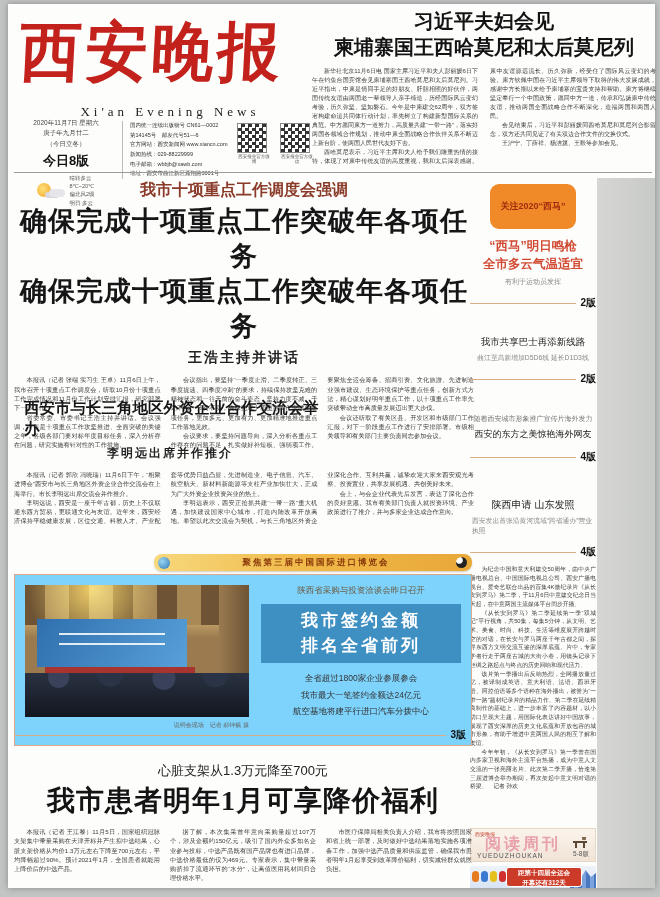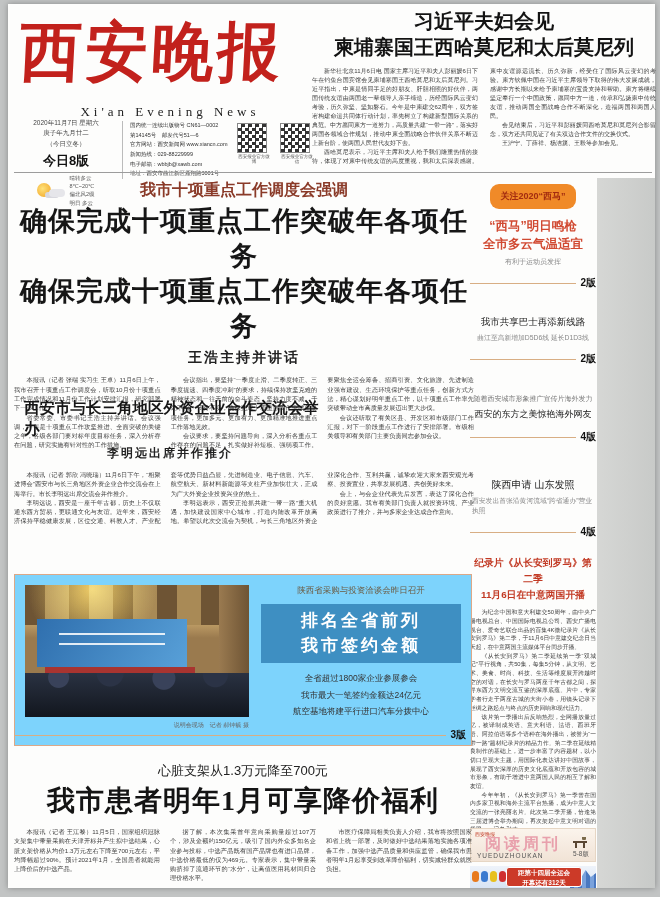--- a/index.html
+++ b/index.html
@@ -27,21 +27,21 @@
   .bodytext{font-size:6px;color:#3c3c3c;line-height:1.5;}
   .bodytext p{margin:0;text-indent:2em;}
   .cols2{column-count:2;column-gap:12px;}
   .cols3{column-count:3;column-gap:10px;}
   .rule{height:1px;background:#9c9c9c;}
   .kicker-main{font-size:16px;color:#8a3a28;font-weight:bold;}
   .h1-main{font-size:27px;font-weight:bold;color:#161616;line-height:1.3;letter-spacing:1px;}
   .byline{font-size:14px;font-weight:bold;color:#222;letter-spacing:2px;}
   
   .sidebar{width:126px;text-align:center;}
-  .badge{display:inline-block;background:#f08a28;color:#a32c10;font-size:9px;font-weight:bold;padding:6px 10px;border-radius:9px;}
+  .badge{display:inline-block;background:#f08a28;color:#a32c10;font-size:9px;font-weight:bold;padding:16px 10px;border-radius:9px;}
   .sb-hl-red{font-size:12.5px;font-weight:bold;color:#d14a32;line-height:1.45;margin-top:8px;}
   .sb-sub{font-size:7px;color:#888;margin-top:4px;}
   .pageref{display:flex;align-items:center;gap:4px;margin-top:9px;}
   .pageref .line{flex:1;height:1px;background:#d8ae84;}
   .pageref .num{font-size:10px;font-weight:bold;color:#111;}
   .sb-hl{font-weight:normal;color:#1a1a1a;}
   .sb-kicker{font-size:7px;color:#777;}
   .sb-doc-hl{font-size:9.8px;font-weight:bold;color:#c23a24;line-height:1.6;}
   .sb-doc-body{font-size:5.8px;color:#3c3c3c;line-height:1.5;text-align:justify;margin-top:6px;height:288px;overflow:hidden;}
   .sb-doc-body p{margin:0;text-indent:2em;}
@@ -181,24 +181,20 @@
         <span class="num">4版</span>
       </div>
 
     <div class="sb-hl" style="font-size:10px;margin-top:34px;">陕西申请 山东发照</div>
     <div class="sb-sub" style="font-size:6.8px;text-align:left;padding:0 2px;">西安发出首张沿黄河流域“跨省通办”营业执照</div>
     <div class="pageref">
         <span class="line"></span>
         <span class="num">4版</span>
       </div>
 
-    <div class="sb-doc-hl" style="margin-top:16px;">
-      <div>纪录片《从长安到罗马》第二季</div>
-      <div>11月6日在中意两国开播</div>
-    </div>
     <div class="sb-doc-body">
       <p>为纪念中国和意大利建交50周年，由中央广播电视总台、中国国际电视总公司、西安广播电视台、爱奇艺联合出品的百集4K微纪录片《从长安到罗马》第二季，于11月6日中意建交纪念日当天起，在中意两国主流媒体平台同步开播。</p>
       <p>《从长安到罗马》第二季延续第一季“双城记”平行视角，共50集，每集5分钟，从文明、艺术、美食、时尚、科技、生活等维度展开跨越时空的对话，在长安与罗马两座千年古都之间，探寻东西方文明交流互鉴的深厚底蕴。片中，专家学者行走于两座古城的大街小巷，用镜头记录下丝绸之路起点与终点的历史回响和现代活力。</p>
       <p>该片第一季播出后反响热烈，全网播放量过亿，被译制成英语、意大利语、法语、西班牙语、阿拉伯语等多个语种在海外播出，被誉为“一带一路”题材纪录片的精品力作。第二季在延续精良制作的基础上，进一步丰富了内容题材，以小切口呈现大主题，用国际化表达讲好中国故事，展现了西安深厚的历史文化底蕴和开放包容的城市形象，有助于增进中意两国人民的相互了解和友谊。</p>
       <p>今年年初，《从长安到罗马》第一季曾在国内多家卫视和海外主流平台热播，成为中意人文交流的一张亮丽名片。此次第二季开播，恰逢第三届进博会举办期间，再次架起中意文明对话的桥梁。　记者 孙欢</p>
     </div>
   </div>
 
   <div class="yuedu">
     <div class="yuedu-tag">西安晚报</div>
@@ -229,39 +225,44 @@
       <div class="byline serif ctr" style="font-size:12px;margin-top:5px;">李明远出席并作推介</div>
     </div>
     <div class="bodytext just cols3" style="margin-top:8px;height:98px;overflow:hidden;font-size:6.2px;">
       <p>本报讯（记者 郭欣 冯晓瑞）11月6日下午，“相聚进博会”西安市与长三角地区外资企业合作交流会在上海举行。市长李明远出席交流会并作推介。</p>
       <p>李明远说，西安是一座千年古都，历史上不仅联通东西方贸易，更联通文化与友谊。近年来，西安经济保持平稳健康发展，区位交通、科教人才、产业配套等优势日益凸显，先进制造业、电子信息、汽车、航空航天、新材料新能源等支柱产业加快壮大，正成为广大外资企业投资兴业的热土。</p>
       <p>李明远表示，西安正抢抓共建“一带一路”重大机遇，加快建设国家中心城市，打造内陆改革开放高地。希望以此次交流会为契机，与长三角地区外资企业深化合作、互利共赢，诚挚欢迎大家来西安观光考察、投资置业，共享发展机遇、共创美好未来。</p>
       <p>会上，与会企业代表先后发言，表达了深化合作的良好意愿。我市有关部门负责人就投资环境、产业政策进行了推介，并与多家企业达成合作意向。</p>
     </div>
   </div>
 
+  <div class="abs expo" style="left:146px;top:550px;width:318px;height:17px;">
+    <span class="globe"></span>
+    <span class="expo-txt">聚焦第三届中国国际进口博览会</span>
+    <span class="panda"></span>
+  </div>
 
   <div class="abs photobox" style="left:6px;top:570px;width:458px;height:172px;">
     <div class="photo">
       <div class="ceiling"></div>
       <div class="pillar"></div>
       <div class="screen">
           <i></i>
           <i></i>
         </div>
       <div class="stage"></div>
       <div class="crowd"></div>
     </div>
     <div class="abs caption" style="left:10px;top:146px;width:224px;">说明会现场　记者 郝钟毓 摄</div>
 
     <div class="abs ctr" style="left:246px;top:10px;width:200px;">
       <div class="ph-kicker">陕西省采购与投资洽谈会昨日召开</div>
       <div class="bluebox" style="margin-top:7px;">
+        <div>我市签约金额</div>
         <div>排名全省前列</div>
-        <div>我市签约金额</div>
       </div>
       <div class="points">
         <div>全省超过1800家企业参展参会</div>
         <div>我市最大一笔签约金额达24亿元</div>
         <div>航空基地将建平行进口汽车分拨中心</div>
       </div>
     </div>
   </div>
 
   <div class="abs pageref" style="left:6px;top:724px;width:452px;margin-top:0;">

